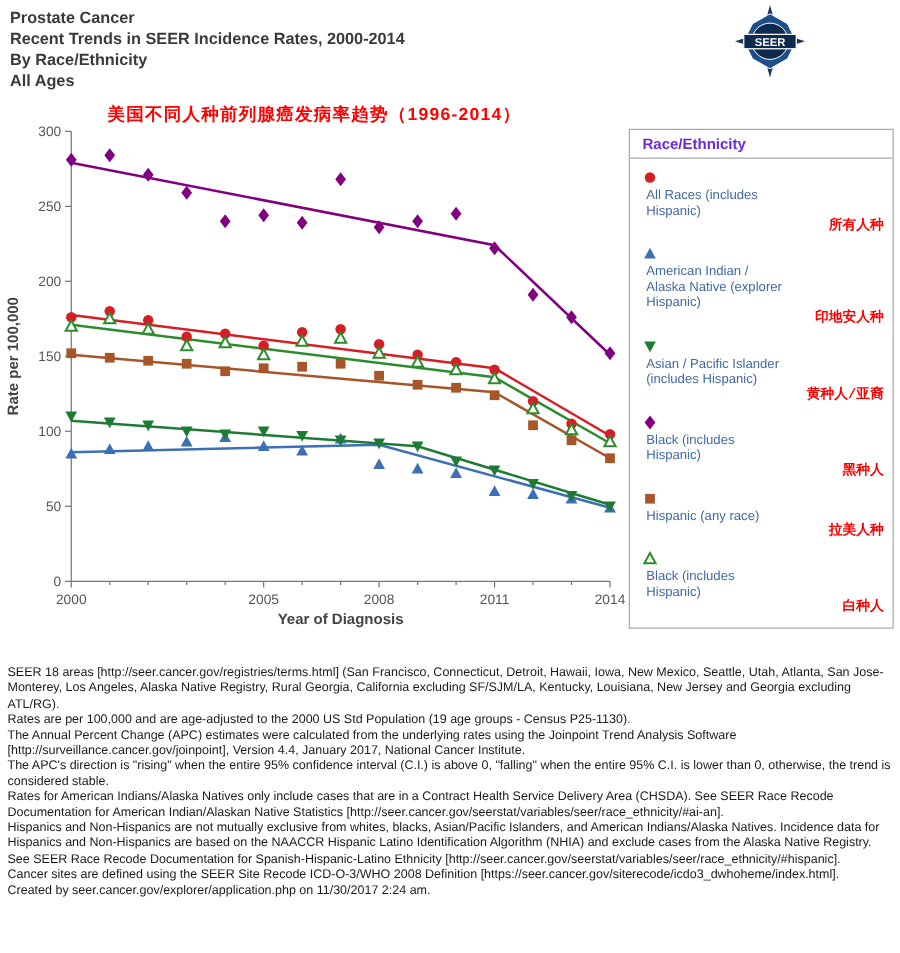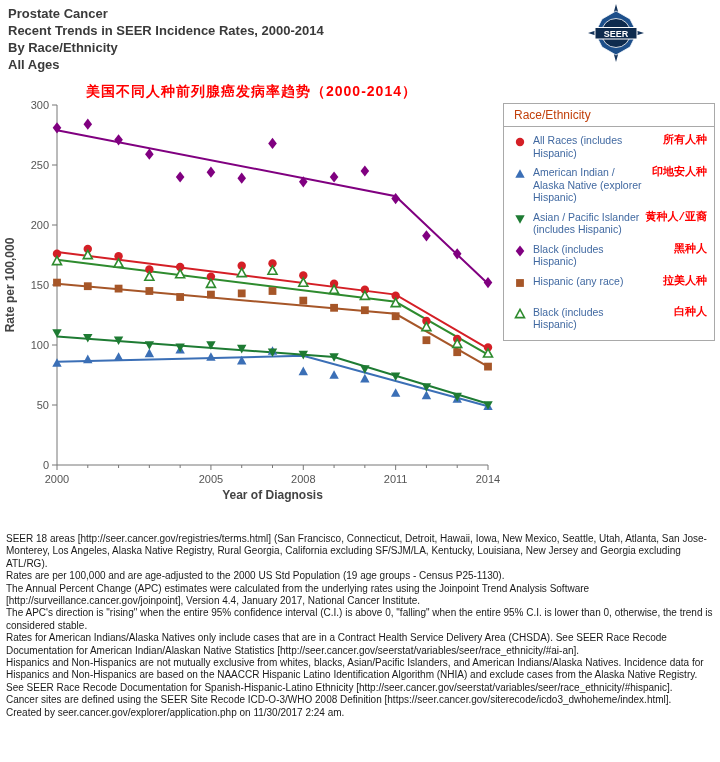--- a/index.html
+++ b/index.html
@@ -10,24 +10,24 @@
   .titles{position:absolute;left:8px;top:5px;font-weight:bold;font-size:13px;
     line-height:17px;color:var(--title-text,#3a3a3a);}
   .subtitle-cn{position:absolute;left:86px;top:83px;font-size:14px;font-weight:bold;
     color:var(--annotation-red,#ff0000);letter-spacing:1px;}
   .seer-logo{position:absolute;left:588px;top:3px;}
   #chart-svg{position:absolute;left:0;top:96px;}
   .tick{font-size:11px;fill:var(--axis-text,#555);font-family:"Liberation Sans",sans-serif;}
   .axis-label{font-size:12px;font-weight:bold;fill:#444;font-family:"Liberation Sans",sans-serif;}
   .legend{position:absolute;left:503px;top:103px;width:212px;box-sizing:border-box;
     border:1px solid #a9a9a9;background:#fff;}
-  .legend-title{font-weight:normal;font-size:12px;color:#c2410c;padding:4px 8px 4px 10px;
+  .legend-title{font-weight:bold;font-size:12px;color:#6d28d9;padding:4px 8px 4px 10px;
     border-bottom:1px solid #a9a9a9;}
   .legend-items{padding:7px 5px 9px 8px;display:flex;flex-direction:column;gap:7px;}
-  .legend-item{display:flex;align-items:flex-start;min-height:24px;}
+  .legend-item{display:flex;align-items:flex-start;min-height:24px;flex-direction:column;}
   .legend-item svg{flex:0 0 16px;}
   .legend-label{color:var(--legend-label,#4169a1);font-size:10.5px;line-height:12.5px;
     width:114px;margin-left:5px;}
   .legend-cn{margin-left:auto;color:var(--annotation-red,#ff0000);font-size:11px;
     font-weight:bold;white-space:nowrap;line-height:13px;padding-right:2px;font-family:Liberation Mono, monospace;}
   .footnotes{position:absolute;left:6px;top:533px;width:709px;font-size:10px;
     line-height:12.4px;color:#1a1a1a;}
   .footnotes div{margin:0;}
 </style>
 </head>
@@ -45,21 +45,21 @@
   <div class="seer-logo">
     <svg width="56" height="60" viewBox="0 0 56 60">
       <polygon points="28,1 34,23 56,30 34,37 28,59 22,37 0,30 22,23" fill="#16355c"></polygon>
       <polygon points="28,8 42,16 49,30 42,44 28,52 14,44 7,30 14,16" fill="#1d4f8a" stroke="#ffffff" stroke-width="0.8"></polygon>
       <circle cx="28" cy="30" r="14.5" fill="#0e2b4e" stroke="#ffffff" stroke-width="0.8"></circle>
       <rect x="7" y="24.5" width="42" height="11.5" fill="#0e2b4e" stroke="#ffffff" stroke-width="1"></rect>
       <text x="28" y="33.5" text-anchor="middle" fill="#ffffff" font-size="9" font-weight="bold" font-family="Liberation Sans, sans-serif">SEER</text>
     </svg>
   </div>
 
-  <div class="subtitle-cn">美国不同人种前列腺癌发病率趋势（2000-2014）</div>
+  <div class="subtitle-cn">美国不同人种前列腺癌发病率趋势（1996-2014）</div>
 
   <svg id="chart-svg" width="500" height="414">
       <line x1="57" y1="9" x2="57" y2="369" stroke="#777777"></line>
       <line x1="57" y1="369" x2="488" y2="369" stroke="#777777"></line>
       <line x1="52" y1="369" x2="57" y2="369" stroke="#777777"></line>
       <text x="49" y="372.5" text-anchor="end" class="tick">0</text>
       <line x1="52" y1="309" x2="57" y2="309" stroke="#777777"></line>
       <text x="49" y="312.5" text-anchor="end" class="tick">50</text>
       <line x1="52" y1="249" x2="57" y2="249" stroke="#777777"></line>
       <text x="49" y="252.5" text-anchor="end" class="tick">100</text>

